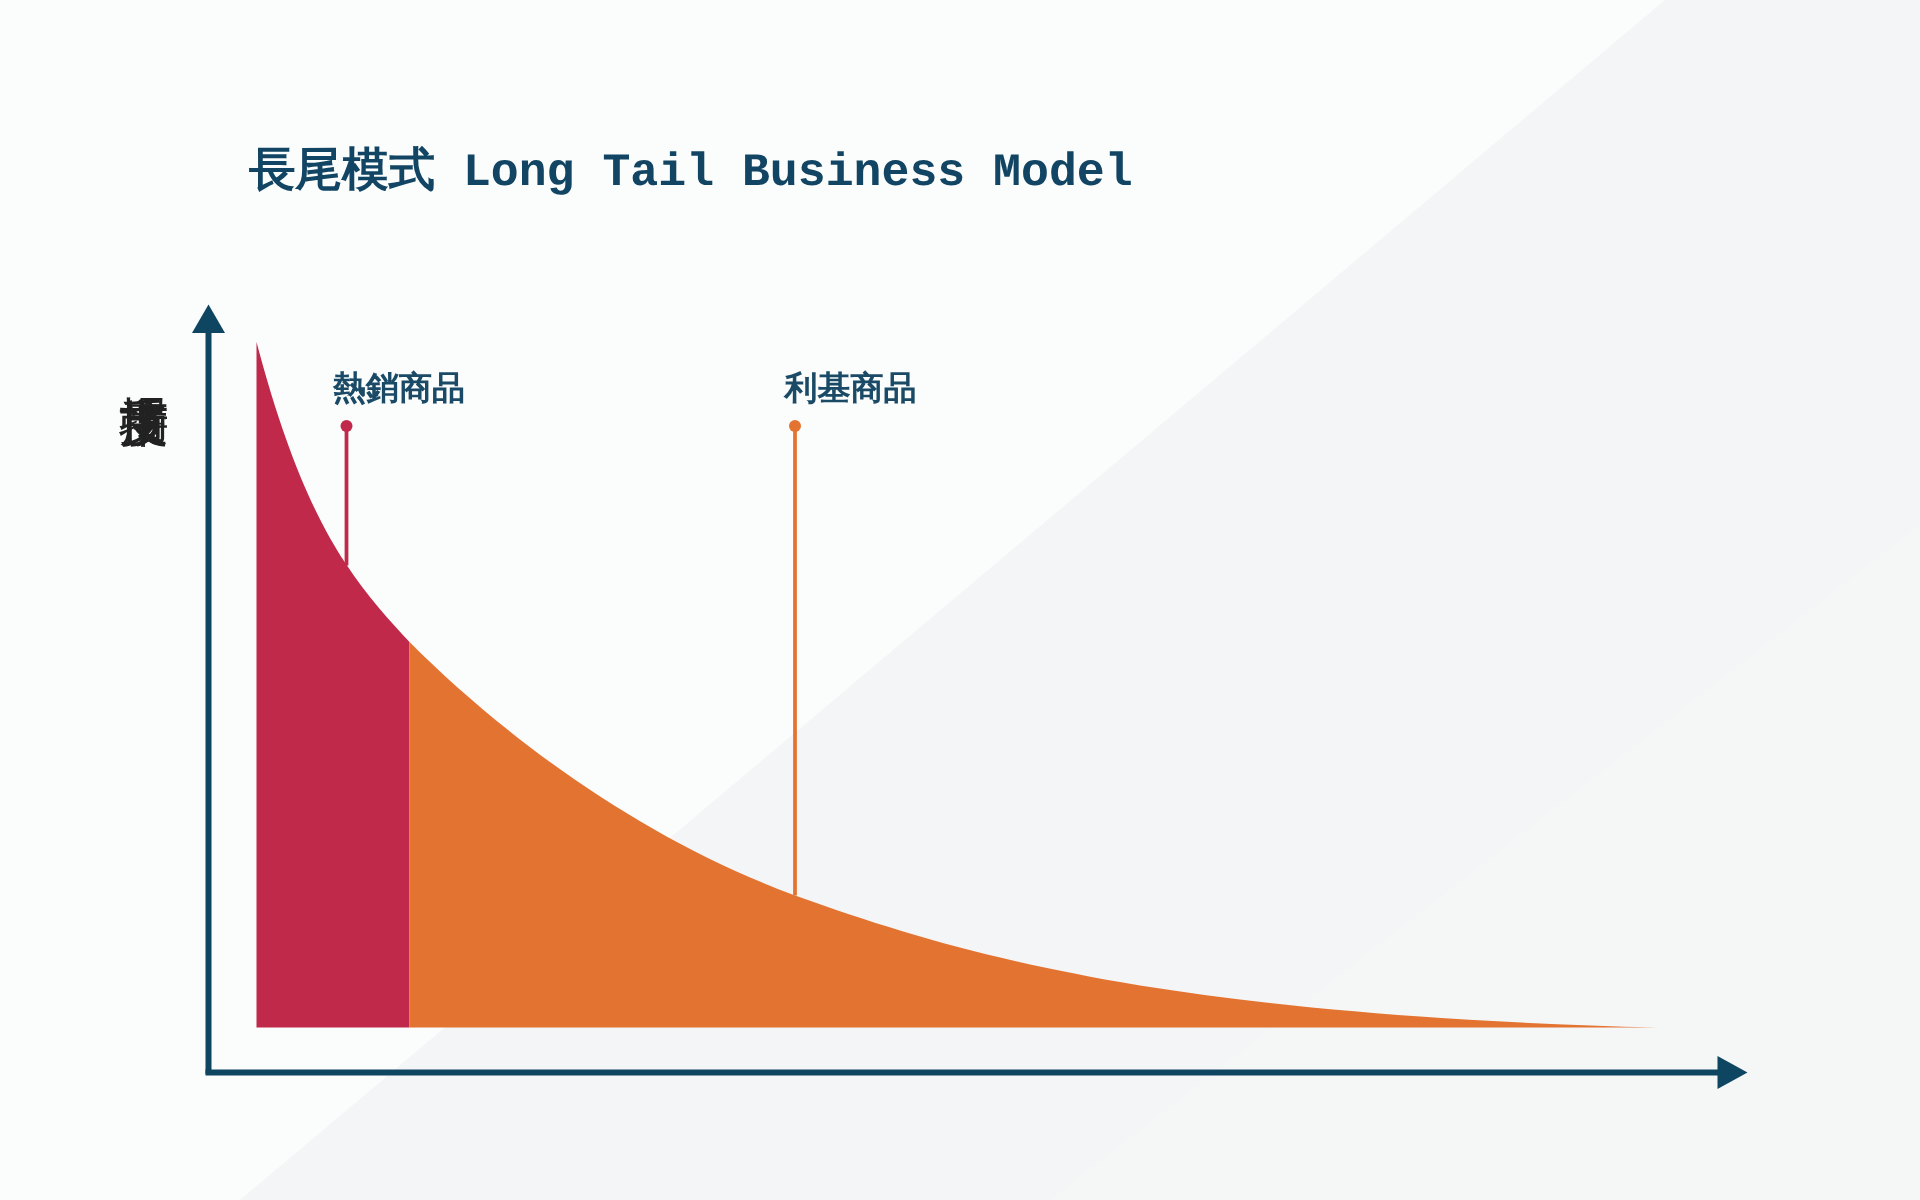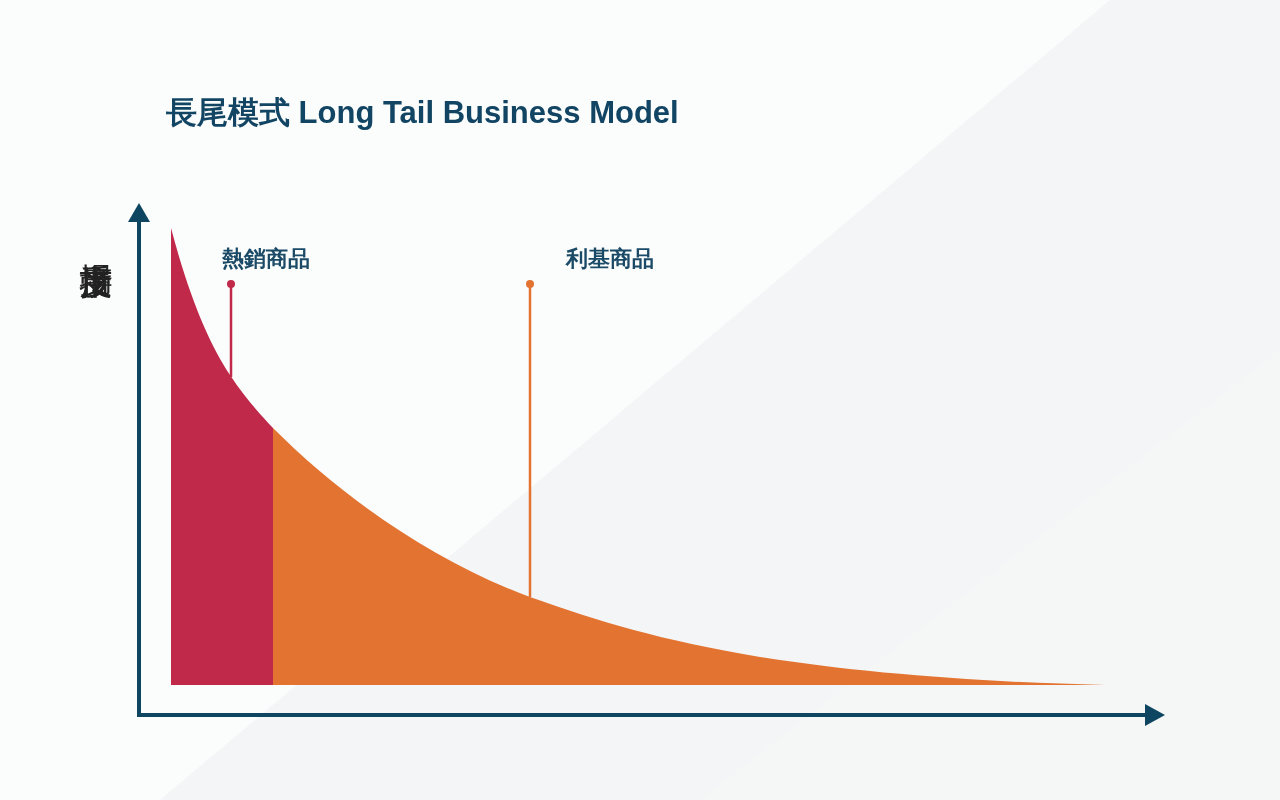--- a/index.html
+++ b/index.html
@@ -6,21 +6,21 @@
   body {
     width: 1280px; height: 800px; overflow: hidden; position: relative;
     background: #f5f6f7;
     font-family: "DejaVu Sans", "Liberation Sans", sans-serif;
   }
   .bg { position: absolute; left: 0; top: 0; width: 1280px; height: 800px; }
   .title {
     position: absolute; left: 166px; top: 92px;
     font-size: 31px; font-weight: bold; color: #124563;
     letter-spacing: 0px; white-space: nowrap;
-    font-family: Liberation Sans, sans-serif;
+    font-family: Liberation Mono, monospace;
   }
   .ylabel {
     position: absolute; left: 74px; top: 238px; width: 40px;
     font-size: 33px; line-height: 35px; color: #222;
     writing-mode: vertical-rl; text-orientation: upright;
     font-family: "DejaVu Sans", sans-serif; font-weight: normal;
   }
   .callout-label {
     position: absolute; font-size: 22px; font-weight: bold; color: #1a4a66;
     white-space: nowrap; font-family: Liberation Mono, monospace;
@@ -53,13 +53,13 @@
   <line x1="530" y1="284" x2="530" y2="597" stroke="#e37330" stroke-width="2.5"></line>
   <circle cx="530" cy="284" r="4" fill="#e37330"></circle>
 
   <line x1="139" y1="218" x2="139" y2="716" stroke="#0e4561" stroke-width="4"></line>
   <polygon points="139,203 128,222 150,222" fill="#0e4561"></polygon>
   <line x1="137" y1="715" x2="1150" y2="715" stroke="#0e4561" stroke-width="4"></line>
   <polygon points="1165,715 1145,704 1145,726" fill="#0e4561"></polygon>
 </svg>
 
 <div class="callout-label" style="left:222px; top:244px;">熱銷商品</div>
-<div class="callout-label" style="left:523px; top:244px;margin-left:43px;">利基商品</div>
+<div class="callout-label" style="left:523px; top:244px;">利基商品</div>
 
 </body></html>

